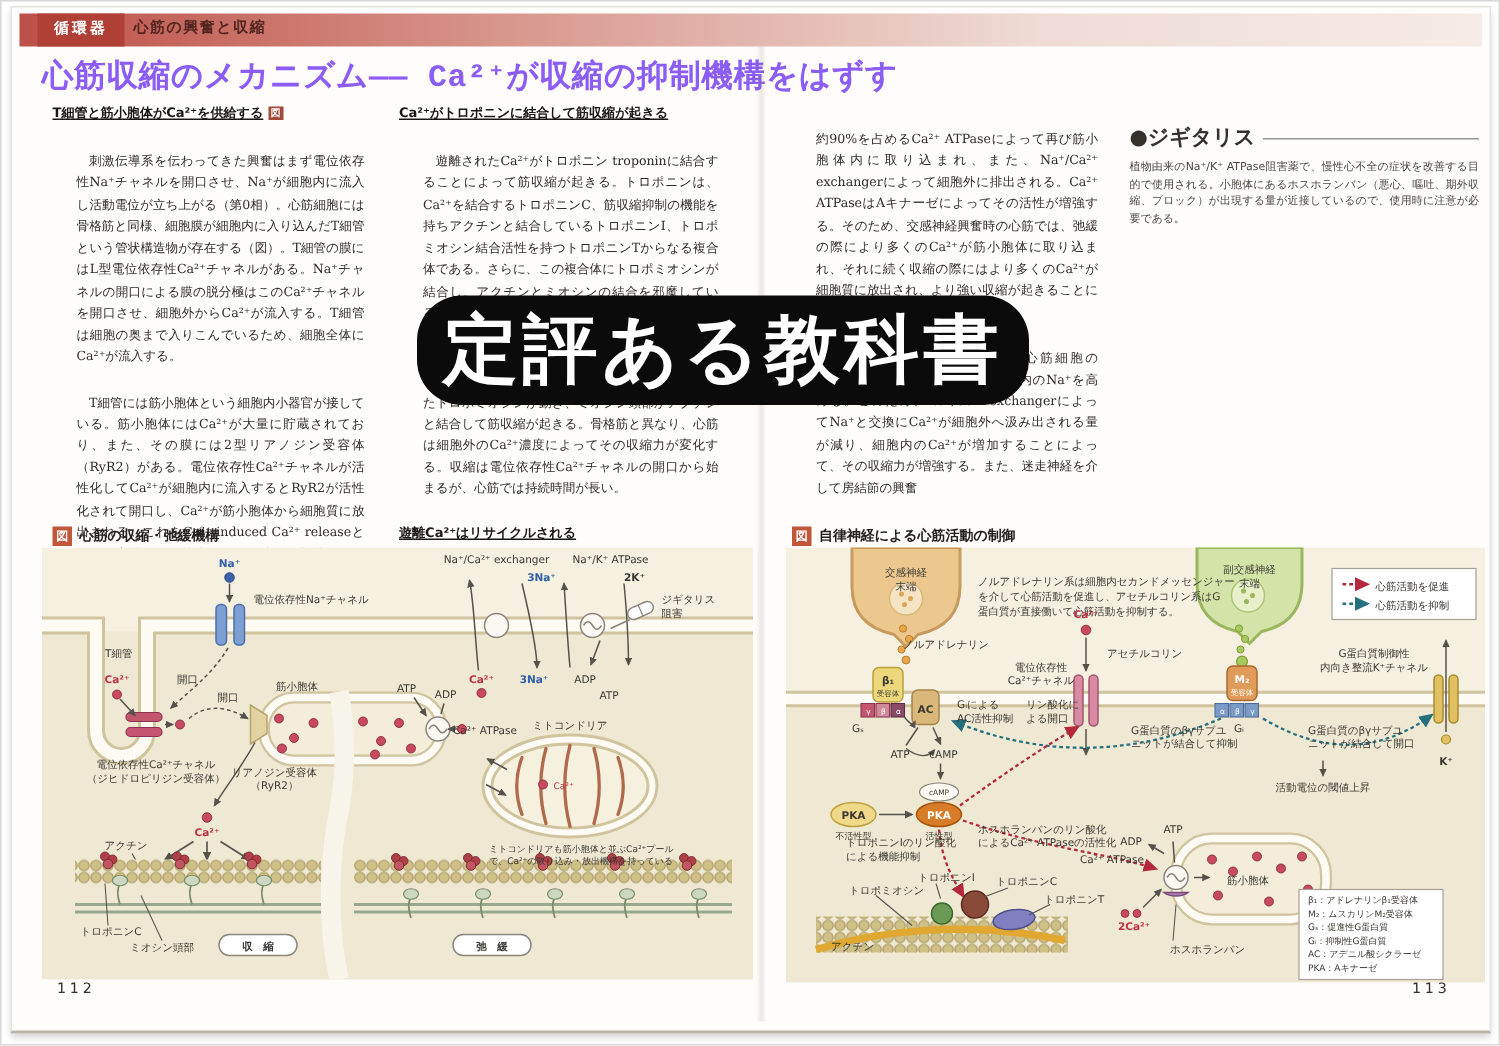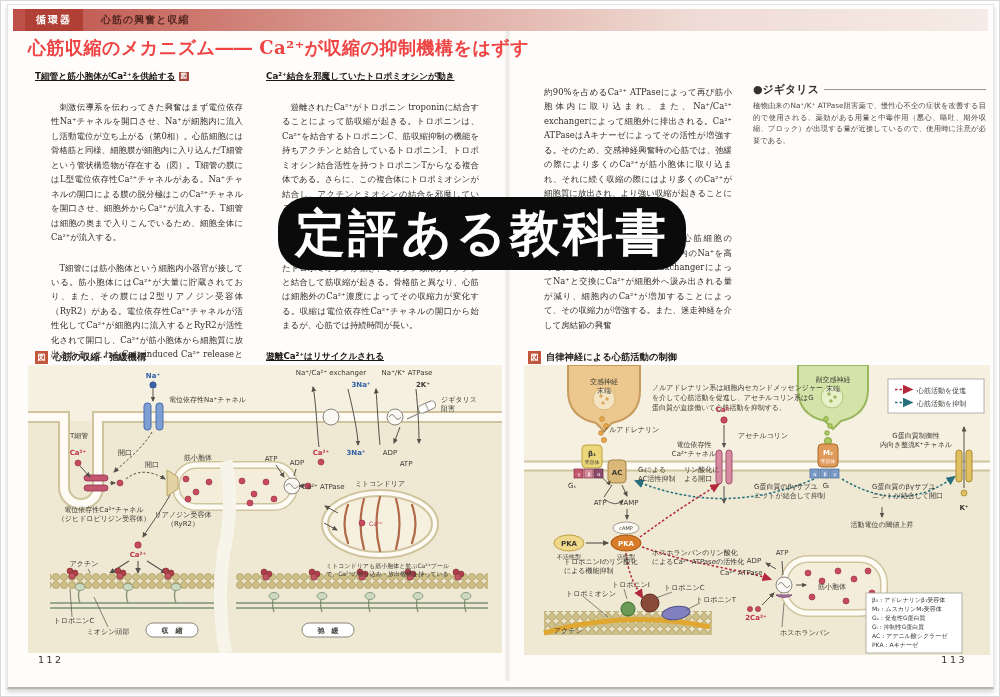--- a/index.html
+++ b/index.html
@@ -9,40 +9,40 @@
   .spread{position:absolute;left:7px;top:4px;width:985px;height:682px;background:#fefdfb;
           border:1px solid #e6e4df;border-bottom:2px solid #b9b5ab;
           box-shadow:0 3px 5px rgba(0,0,0,.18);}
   .spine{position:absolute;left:496px;top:26px;width:7px;height:650px;
          background:linear-gradient(90deg,rgba(0,0,0,0),rgba(110,100,85,.14),rgba(0,0,0,0));}
   
   .headerbar{position:absolute;left:5px;top:4px;right:5px;height:22px;
              background:linear-gradient(90deg,#bd5048,#d99a90 35%,#efdcd6 70%,#f6ebe6);}
   .cat{position:absolute;left:12px;top:0;height:22px;padding:0 11px;background:#b03f36;color:#fff;
        font-size:10px;line-height:22px;font-weight:bold;font-family:"DejaVu Sans",sans-serif;letter-spacing:2px;}
-  .chapter{position:absolute;left:88px;top:0;line-height:22px;font-size:10px;color:#53251f;
-           font-weight:bold;font-family:Liberation Sans, sans-serif;letter-spacing:1px;}
-  .title{position:absolute;left:20px;top:31px;margin:0;font-size:18px;font-weight:600;
-         color:#ef4444;letter-spacing:.5px;}
+  .chapter{position:absolute;left:76px;top:0;line-height:22px;font-size:10px;color:#53251f;
+           font-weight:bold;font-family:Liberation Mono, monospace;letter-spacing:1px;}
+  .title{position:absolute;left:20px;top:31px;margin:0;font-size:21px;font-weight:600;
+         color:#8b5cf6;letter-spacing:.5px;font-family:Liberation Mono, monospace;}
   
   .col{position:absolute;top:64px;font-size:8.4px;line-height:1.72;color:#2e2c29;text-align:justify;}
   .c1{left:27px;width:224px;}
   .c2{left:258px;width:229px;}
   .c3{left:520px;width:220px;}
   .c4{left:745px;width:233px;}
   .col p{margin:16px;text-indent:1em;}
   .col p.cont{text-indent:0;}
   .colh{font-family:"DejaVu Sans",sans-serif;font-weight:bold;font-size:8.7px;color:#191715;
         margin:0 0 4px 0;text-decoration:underline;}
   .colh.later{margin-top:13px;}
   .refbadge{display:inline-block;background:#a1493b;color:#fff;font-size:6.5px;line-height:9px;
             padding:0 2px;margin-left:3px;vertical-align:1px;font-family:"DejaVu Sans",sans-serif;}
   .note{margin-top:12px;font-family:"DejaVu Sans",sans-serif;font-size:7.3px;line-height:1.58;
         color:#4a4742;text-align:justify;}
-  .notetitle{display:flex;align-items:center;font-size:11px;font-weight:bold;color:#35322e;margin-bottom:2px;}
+  .notetitle{display:flex;align-items:center;font-size:14px;font-weight:bold;color:#35322e;margin-bottom:2px;}
   .notetitle::after{content:"";flex:1;border-top:1px solid #9a968f;margin-left:5px;}
   
   .figh{position:absolute;display:flex;gap:5px;align-items:center;
         font-family:"DejaVu Sans",sans-serif;font-weight:bold;font-size:9.3px;color:#23201d;}
   .figbadge{width:13px;height:13px;background:#c2563a;color:#fff;font-size:8px;font-weight:bold;
             display:flex;align-items:center;justify-content:center;}
   .pageno{position:absolute;bottom:22px;font-family:"DejaVu Sans",sans-serif;font-size:9.5px;
           color:#33312e;letter-spacing:2.5px;}
   .pn-l{left:30px;} .pn-r{right:26px;}
   
@@ -67,36 +67,36 @@
   </div>
   <h1 class="title">心筋収縮のメカニズム―― Ca²⁺が収縮の抑制機構をはずす</h1>
 
   <div class="col c1">
     <div class="colh"><span>T細管と筋小胞体がCa²⁺を供給する</span><span class="refbadge">図</span></div>
     <p>刺激伝導系を伝わってきた興奮はまず電位依存性Na⁺チャネルを開口させ、Na⁺が細胞内に流入し活動電位が立ち上がる（第0相）。心筋細胞には骨格筋と同様、細胞膜が細胞内に入り込んだT細管という管状構造物が存在する（図）。T細管の膜にはL型電位依存性Ca²⁺チャネルがある。Na⁺チャネルの開口による膜の脱分極はこのCa²⁺チャネルを開口させ、細胞外からCa²⁺が流入する。T細管は細胞の奥まで入りこんでいるため、細胞全体にCa²⁺が流入する。</p>
     <p>T細管には筋小胞体という細胞内小器官が接している。筋小胞体にはCa²⁺が大量に貯蔵されており、また、その膜には2型リアノジン受容体（RyR2）がある。電位依存性Ca²⁺チャネルが活性化してCa²⁺が細胞内に流入するとRyR2が活性化されて開口し、Ca²⁺が筋小胞体から細胞質に放出される。これをCa²⁺ induced Ca²⁺ releaseという。心筋細胞は筋小胞体の発達が骨格筋より悪いため、その収縮は細胞外のCa²⁺がないと起こらない。リアノジン受容体はアミノ酸数にして5,000個ほどからなる巨大蛋白質で4量体を形成しており、中央部にCa²⁺が通過する孔を持っている。</p>
   </div>
 
   <div class="col c2">
-    <div class="colh"><span>Ca²⁺結合を邪魔していたトロポミオシンが動き</span></div>
+    <div class="colh"><span>Ca²⁺がトロポニンに結合して筋収縮が起きる</span></div>
     <p>遊離されたCa²⁺がトロポニン troponinに結合することによって筋収縮が起きる。トロポニンは、Ca²⁺を結合するトロポニンC、筋収縮抑制の機能を持ちアクチンと結合しているトロポニンI、トロポミオシン結合活性を持つトロポニンTからなる複合体である。さらに、この複合体にトロポミオシンが結合し、アクチンとミオシンの結合を邪魔している。</p>
     <p>トロポニンCにCa²⁺が結合すると、トロポニンIとアクチンとの結合が解除され、結合を邪魔していたトロポミオシンが動き、ミオシン頭部がアクチンと結合して筋収縮が起きる。骨格筋と異なり、心筋は細胞外のCa²⁺濃度によってその収縮力が変化する。収縮は電位依存性Ca²⁺チャネルの開口から始まるが、心筋では持続時間が長い。</p>
     <div class="colh later"><span>遊離Ca²⁺はリサイクルされる</span></div>
     <p>細胞質内で上昇したCa²⁺は、筋小胞体の膜蛋白質の実に</p>
   </div>
 
   <div class="col c3">
     <p class="cont">約90%を占めるCa²⁺ ATPaseによって再び筋小胞体内に取り込まれ、また、Na⁺/Ca²⁺ exchangerによって細胞外に排出される。Ca²⁺ ATPaseはAキナーゼによってその活性が増強する。そのため、交感神経興奮時の心筋では、弛緩の際により多くのCa²⁺が筋小胞体に取り込まれ、それに続く収縮の際にはより多くのCa²⁺が細胞質に放出され、より強い収縮が起きることになる。</p>
     <p>強心配糖体のジギタリスは、心筋細胞のNa⁺/K⁺ ATPaseを阻害して、細胞内のNa⁺を高める。このため、Na⁺/Ca²⁺ exchangerによってNa⁺と交換にCa²⁺が細胞外へ汲み出される量が減り、細胞内のCa²⁺が増加することによって、その収縮力が増強する。また、迷走神経を介して房結節の興奮</p>
   </div>
 
   <div class="col c4">
     <div class="note">
       <div class="notetitle">●ジギタリス</div>
-      <div>植物由来のNa⁺/K⁺ ATPase阻害薬で、慢性心不全の症状を改善する目的で使用される。薬効がある用量と中毒作用（悪心、嘔吐、期外収縮、ブロック）が出現する量が近接しているので、使用時に注意が必要である。</div>
+      <div>植物由来のNa⁺/K⁺ ATPase阻害薬で、慢性心不全の症状を改善する目的で使用される。小胞体にあるホスホランバン（悪心、嘔吐、期外収縮、ブロック）が出現する量が近接しているので、使用時に注意が必要である。</div>
     </div>
   </div>
 
   <div class="figh" style="left:27px;top:346px;">
     <span class="figbadge">図</span>
     <span>心筋の収縮・弛緩機構</span>
   </div>
 
   <svg class="fig" style="left:20px;top:360px;" width="474" height="288" viewBox="0 0 474 288">
     <defs>

